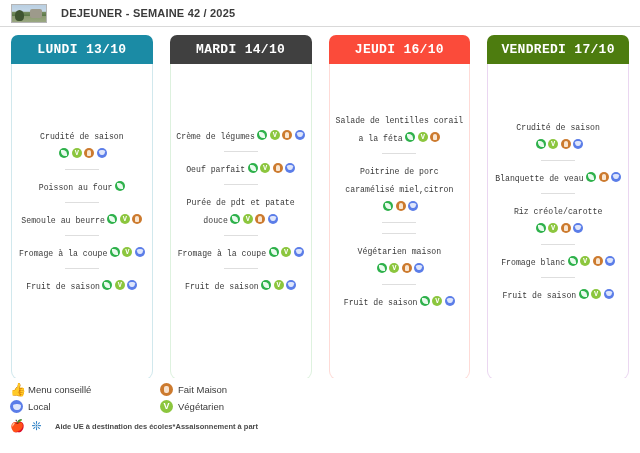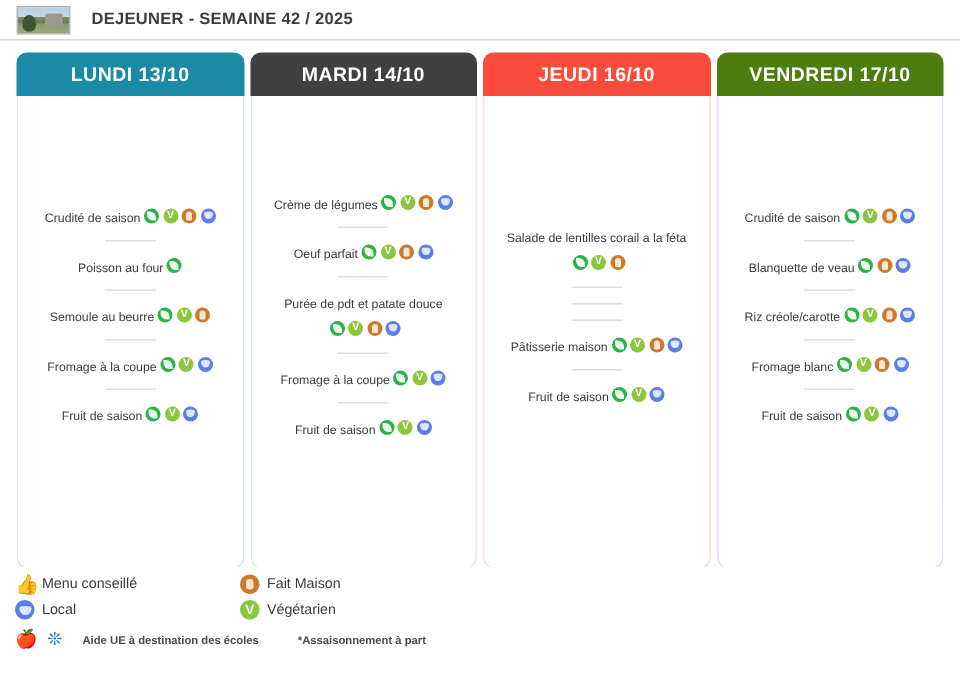--- a/index.html
+++ b/index.html
@@ -45,21 +45,22 @@
     font-size: 11px; font-weight: bold;
     color: #3b3b3b; letter-spacing: .2px;
   }
 
   
   #board {
     position: absolute; left: 0; top: 27px;
     width: 640px; height: 353px;
     display: flex;
     padding: 8px 11px 0 11px;
-    gap: 4px;
+    gap: 17px;
+    font-family: Liberation Mono, monospace;
   }
   .daycol { flex: 1 1 0; display: flex; flex-direction: column; min-width: 0; }
 
   .day-header {
     height: 29px;
     border-radius: 7px 7px 0 0;
     display: flex; align-items: center; justify-content: center;
     color: #ffffff;
     font-size: 13px; font-weight: bold;
     letter-spacing: .3px;
@@ -214,23 +215,24 @@
         <div class="dish"><span class="dish-line">Fromage à la coupe</span><span class="badges"><span class="b b-bio"></span><span class="b b-veg"></span><span class="b b-local"></span></span></div>
         <div class="sep"></div>
         <div class="dish"><span class="dish-line">Fruit de saison</span><span class="badges"><span class="b b-bio"></span><span class="b b-veg"></span><span class="b b-local"></span></span></div>
       </div>
     </div>
     <div class="daycol">
       <div class="day-header" style="background: rgb(251, 75, 58);">JEUDI 16/10</div>
       <div class="day-body" style="border-color: rgba(251, 75, 58, 0.2);">
         <div class="dish"><span class="dish-line">Salade de lentilles corail a la féta</span><span class="badges"><span class="b b-bio"></span><span class="b b-veg"></span><span class="b b-fait"></span></span></div>
         <div class="sep"></div>
-        <div class="sep"></div>
-        <div class="sep"></div>
-        <div class="dish"><span class="dish-line">Pâtisserie maison</span><span class="badges"><span class="b b-bio"></span><span class="b b-veg"></span><span class="b b-fait"></span><span class="b b-local"></span></span></div>
+        <div class="dish"><span class="dish-line">Poitrine de porc caramélisé miel,citron</span><span class="badges"><span class="b b-bio"></span><span class="b b-fait"></span><span class="b b-local"></span></span></div>
+        <div class="sep"></div>
+        <div class="sep"></div>
+        <div class="dish"><span class="dish-line">Végétarien maison</span><span class="badges"><span class="b b-bio"></span><span class="b b-veg"></span><span class="b b-fait"></span><span class="b b-local"></span></span></div>
         <div class="sep"></div>
         <div class="dish"><span class="dish-line">Fruit de saison</span><span class="badges"><span class="b b-bio"></span><span class="b b-veg"></span><span class="b b-local"></span></span></div>
       </div>
     </div>
     <div class="daycol">
       <div class="day-header" style="background: #4d7c0f;">VENDREDI 17/10</div>
       <div class="day-body" style="border-color: rgba(155, 57, 187, 0.2);">
         <div class="dish"><span class="dish-line">Crudité de saison</span><span class="badges"><span class="b b-bio"></span><span class="b b-veg"></span><span class="b b-fait"></span><span class="b b-local"></span></span></div>
         <div class="sep"></div>
         <div class="dish"><span class="dish-line">Blanquette de veau</span><span class="badges"><span class="b b-bio"></span><span class="b b-fait"></span><span class="b b-local"></span></span></div>
@@ -264,15 +266,15 @@
     <div class="lg-item">
       <div class="lg-ico lg-veg">V</div>
       <span class="lg-label">Végétarien</span>
     </div>
   </div>
 
   <div class="lg-row" style="height:18px;margin-top:2px">
     <div class="lg-apple">🍎</div>
     <div class="lg-milk" style="margin-left:7px">❊</div>
     <span class="lg-small" style="margin-left:12px">Aide UE à destination des écoles</span>
-    <span class="lg-small" style="margin-left:26px">*Assaisonnement à part</span>
+    <span class="lg-small" style="">*Assaisonnement à part</span>
   </div>
 </div>
 
 </body></html>

